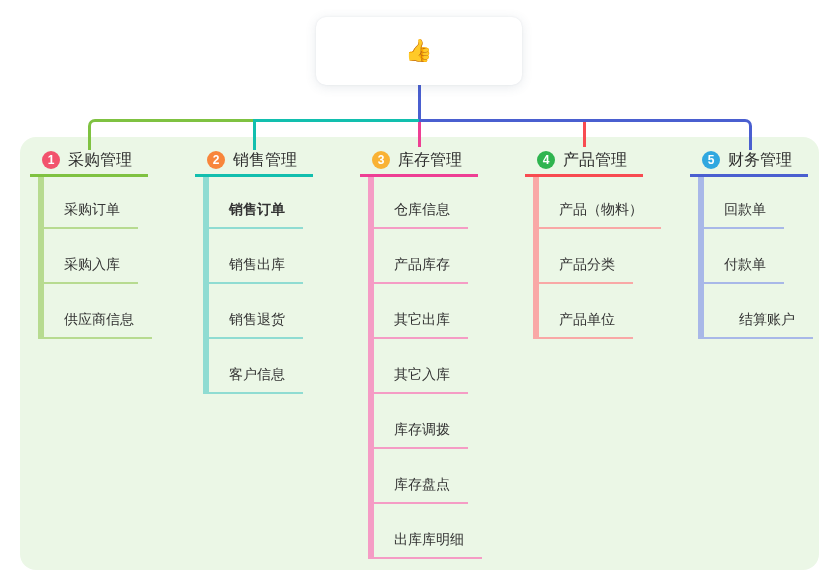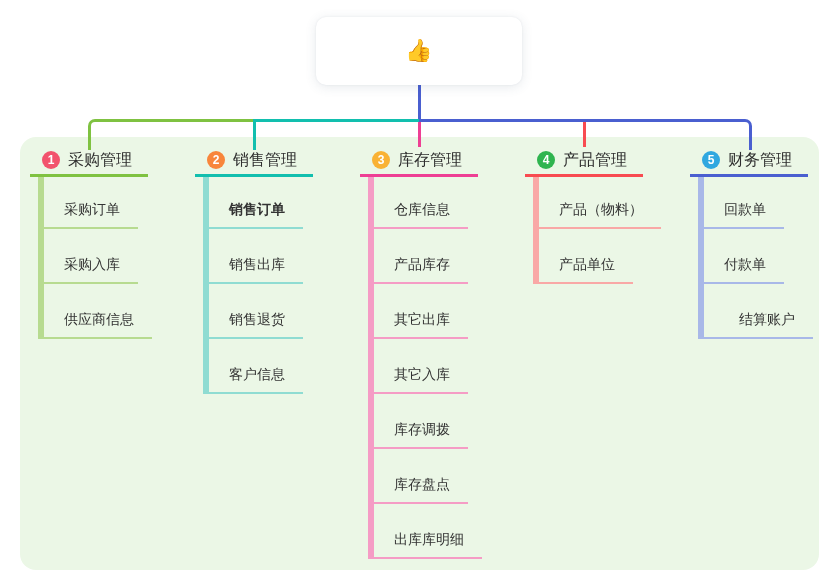--- a/index.html
+++ b/index.html
@@ -144,20 +144,23 @@
   <div class="branch b4">
     <div class="branch-label" style="border-bottom-color: rgb(248, 75, 81);">
       <span class="badge" style="background-color: rgb(47, 180, 79);">4</span>
       <span class="branch-text">产品管理</span>
     </div>
     <div class="children" style="border-left-color: rgb(249, 168, 166);">
       <div class="child">
         <span class="child-label" style="border-bottom-color: rgb(249, 168, 166);">产品（物料）</span>
         </div>
       <div class="child">
+        <span class="child-label" style="border-bottom-color: rgb(249, 168, 166);">产品分类</span>
+        </div>
+      <div class="child">
         <span class="child-label" style="border-bottom-color: rgb(249, 168, 166);">产品单位</span>
         </div>
     </div>
   </div>
 
   <div class="branch b5">
     <div class="branch-label" style="border-bottom-color: rgb(74, 95, 208);">
       <span class="badge" style="background-color: rgb(48, 168, 224);">5</span>
       <span class="branch-text">财务管理</span>
     </div>

